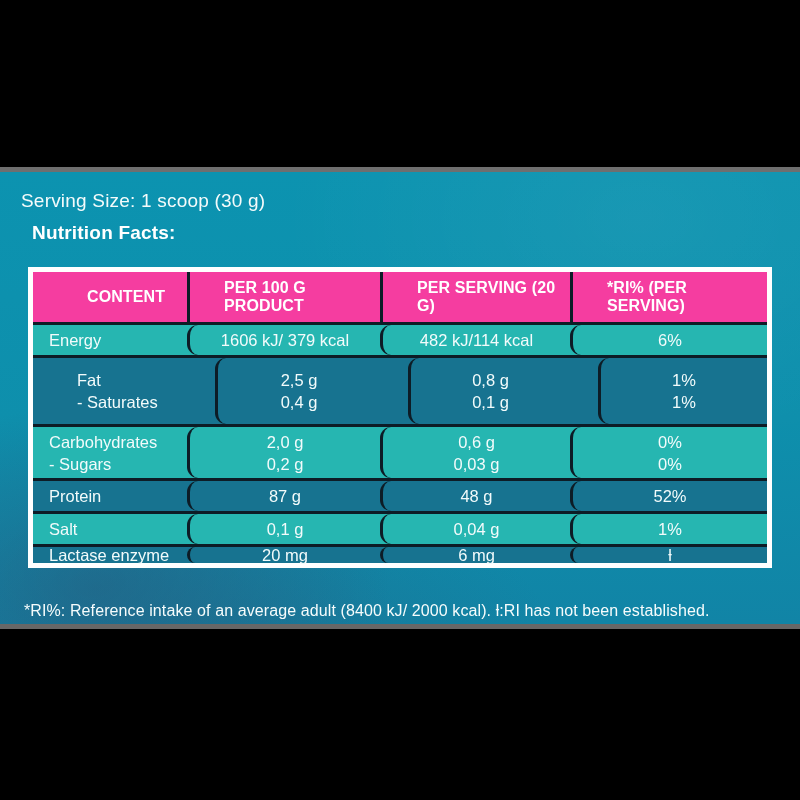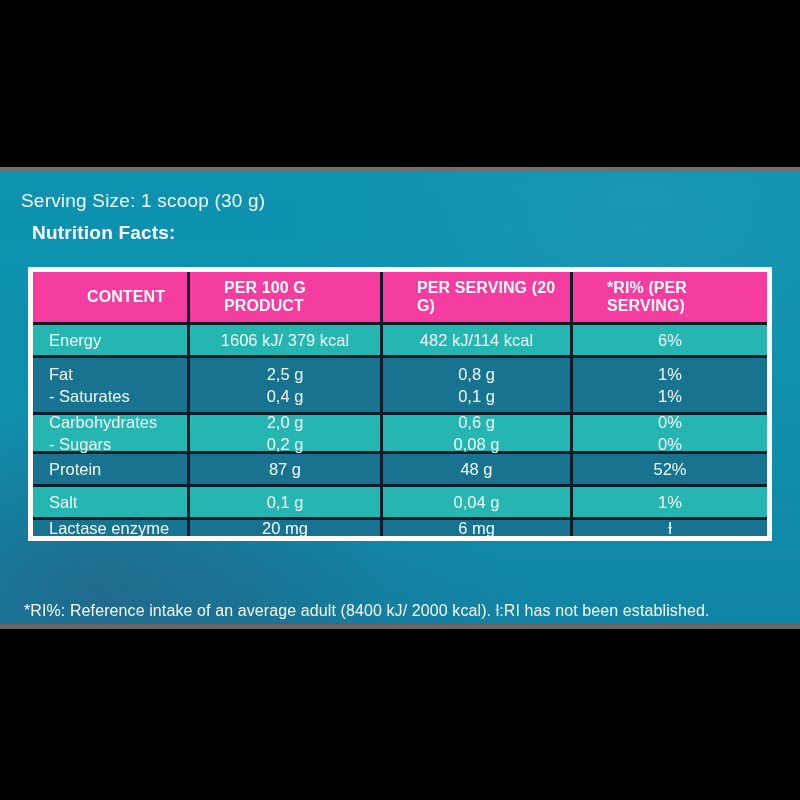--- a/index.html
+++ b/index.html
@@ -52,27 +52,27 @@
   .t-header .cell + .cell{border-left:3px solid #0D1C26;padding-left:34px;}
 
   .band{
     display:grid;grid-template-columns:154px 193px 190px 197px;
     border-top:3px solid #0D1C26;box-sizing:border-box;
   }
   .band.light{background:#26B6B1;}
   .band.dark{background:#177390;}
   .band .cell{
     display:flex;flex-direction:column;justify-content:center;align-items:center;
-    font-size:16.5px;color:#F2FBFB;line-height:22px;
+    font-size:16.5px;color:#F2FBFB;line-height:22px;border-radius:11px;
   }
   .band .cell.first{align-items:flex-start;padding-left:16px;}
   .band .cell + .cell{border-left:3px solid #0D1C26;}
   .h30{height:30px;}
-  .h52{height:54px;}
-  .h51{height:36px;}
+  .h52{height:66px;margin-left:28px;}
+  .h51{height:51px;}
   .h31{height:16px;}
 
   .footnote{
     position:absolute;left:24px;top:406px;width:760px;
     font-size:16px;color:#F6FCFC;letter-spacing:0.1px;white-space:nowrap;margin-top:24px;
   }
 </style>
 </head>
 <body>
 
@@ -132,21 +132,21 @@
         <div class="cell first h51">
           <span>Carbohydrates</span>
           <span>- Sugars</span>
         </div>
         <div class="cell h51">
           <span>2,0 g</span>
           <span>0,2 g</span>
         </div>
         <div class="cell h51">
           <span>0,6 g</span>
-          <span>0,08 g</span>
+          <span>0,03 g</span>
         </div>
         <div class="cell h51">
           <span>0%</span>
           <span>0%</span>
         </div>
       </div>
 
       <div class="band dark">
         <div class="cell first h30">
             <span>Protein</span>

